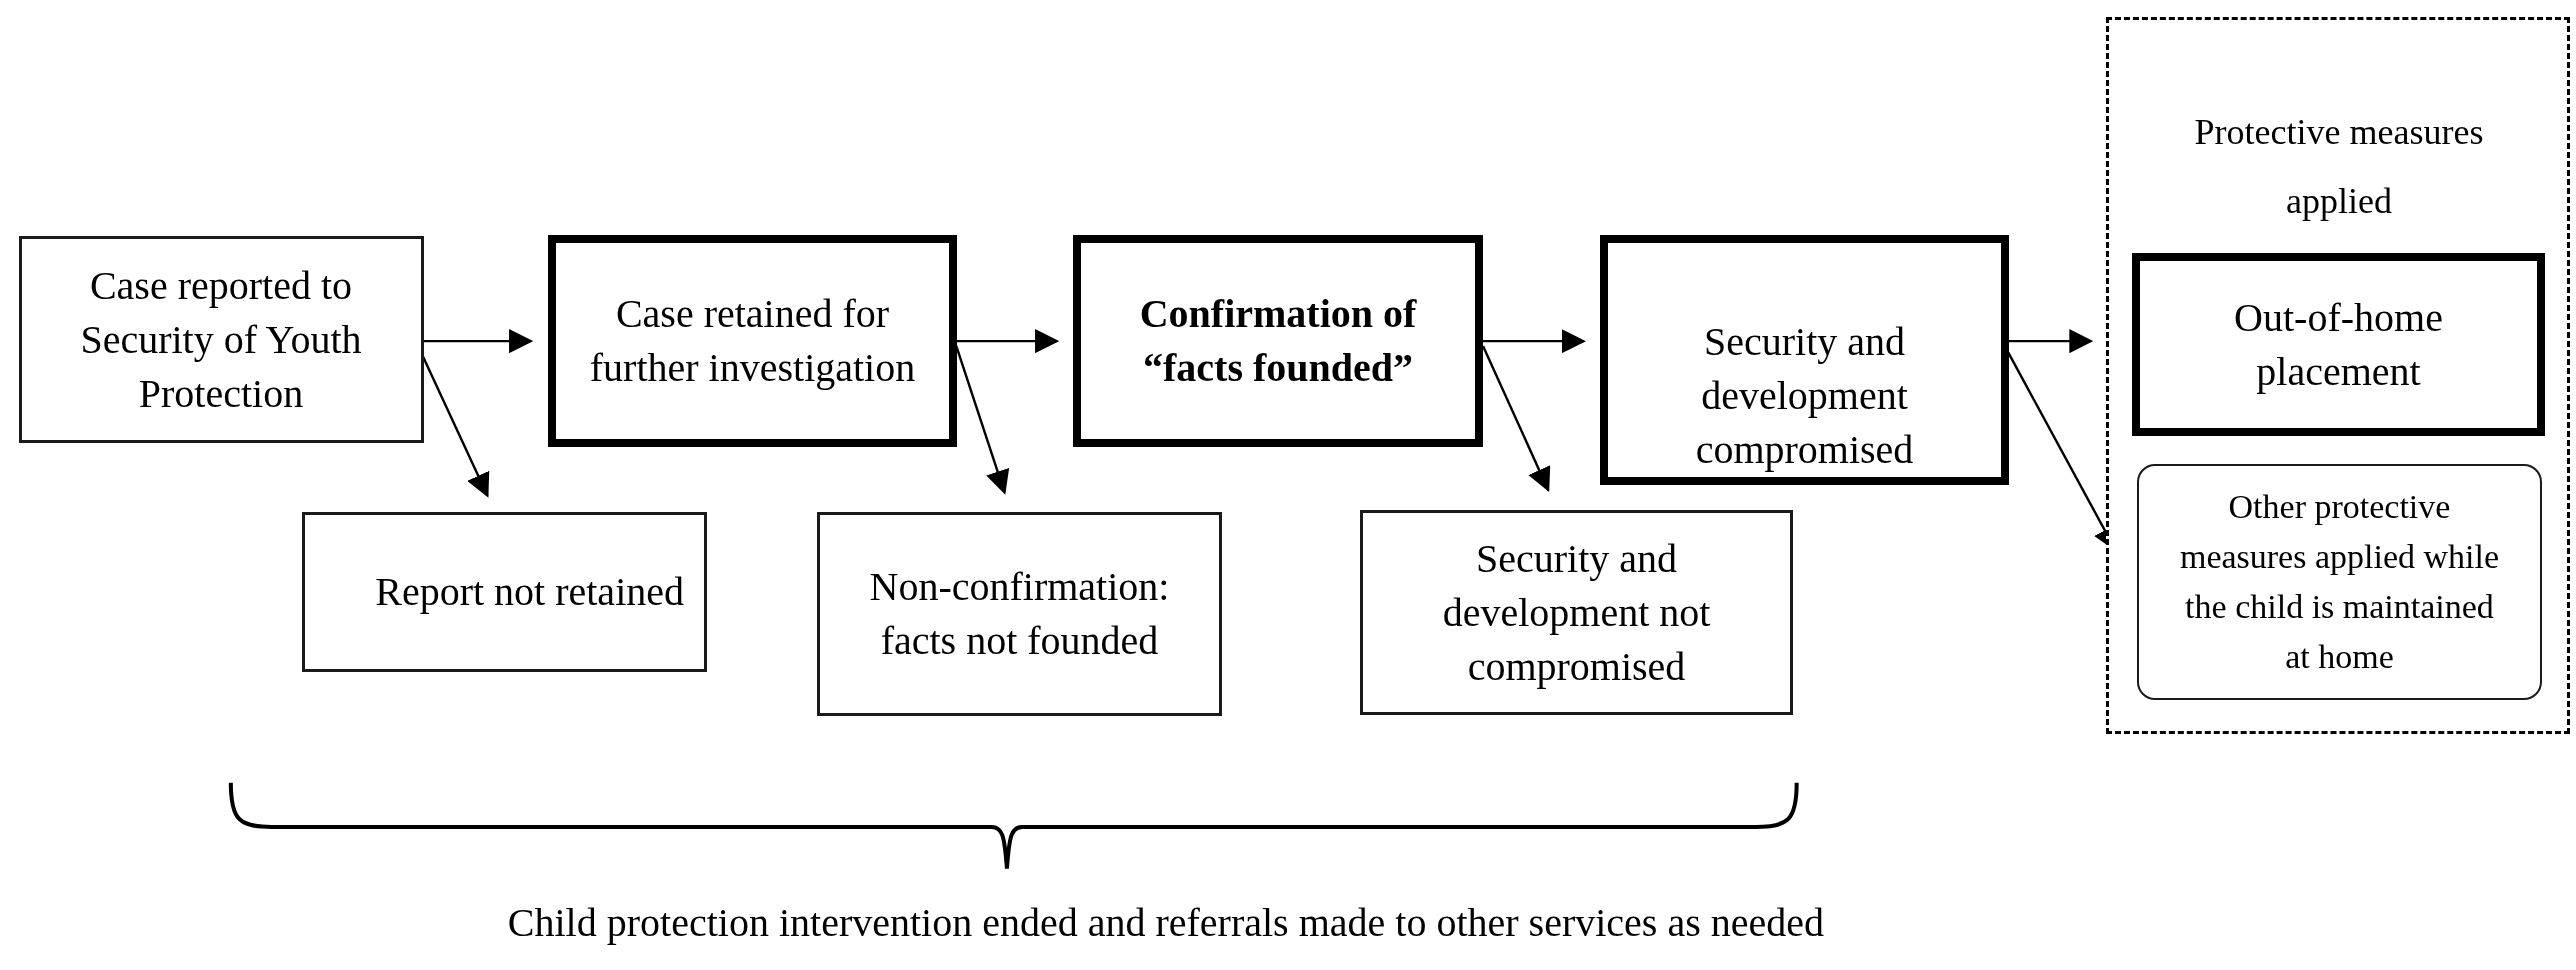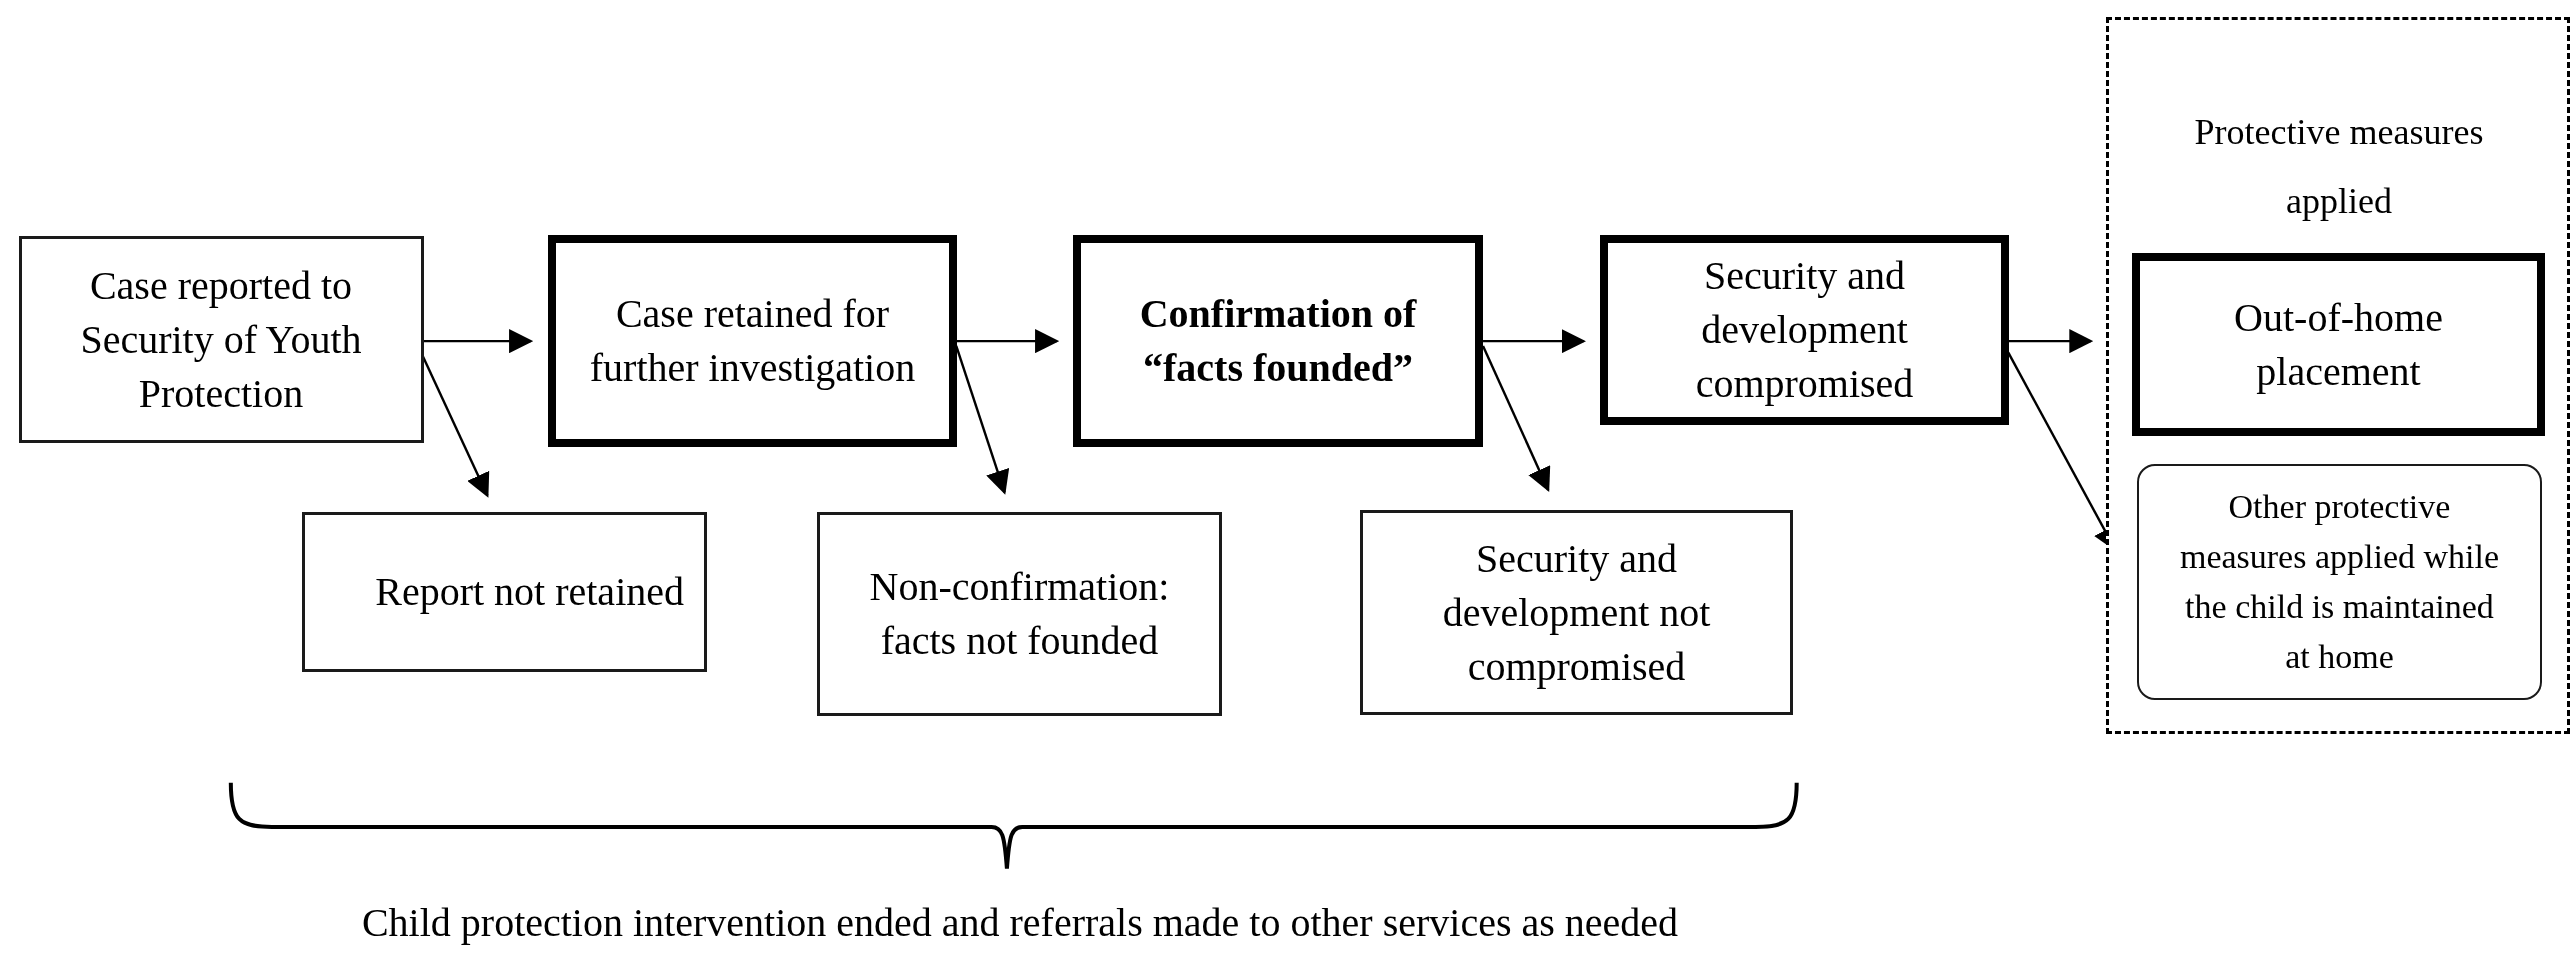--- a/index.html
+++ b/index.html
@@ -28,29 +28,29 @@
     box-sizing:border-box;
     background:#ffffff;
   }
   .group-title{
     position:absolute;
     text-align:center;
     font-size:36px;line-height:69px;
   }
   .caption{
     position:absolute;
-    text-align:center;
+    text-align:right;
     font-size:40px;line-height:48px;
   }
   svg.overlay{position:absolute;left:0;top:0;pointer-events:none;}
   
   #n-reported   {left:18.5px;  top:236px; width:405px; height:207px; padding:0 24px;}
   #n-retained   {left:548px; top:235px; width:409px; height:212px; padding:0 32px;}
   #n-confirm    {left:1073px;top:235px; width:410px; height:212px; padding:0 24px;font-weight:bold;}
-  #n-compromised{left:1600px;top:235px; width:409px; height:190px; padding:0 52px;}
+  #n-compromised{left:1600px;top:235px; width:409px; height:250px; padding:0 52px;align-items:flex-end;}
   #n-report-not {left:302px; top:512px; width:405px; height:160px; padding:0 20px;justify-content:flex-end;}
   #n-nonconfirm {left:817px;top:512px; width:405px; height:204px; padding:0 29px;}
   #n-sec-not    {left:1360px;top:510px; width:433px; height:205px; padding:0 48px;}
   #g-protective {left:2106px;top:17px;  width:464px; height:717px;}
   #g-title      {left:2110px;top:98px; width:458px; padding:0 36px; box-sizing:border-box;}
   #n-outofhome  {left:2132px;top:253px; width:413px; height:183px; padding:0 48px;}
   #n-other      {left:2137px;top:464px; width:405px; height:236px; padding:0 32px; font-size:34px;line-height:50px;border-radius:18px;}
   #cap          {left:216px; top:899px;width:1608px;}
 </style>
 </head>

